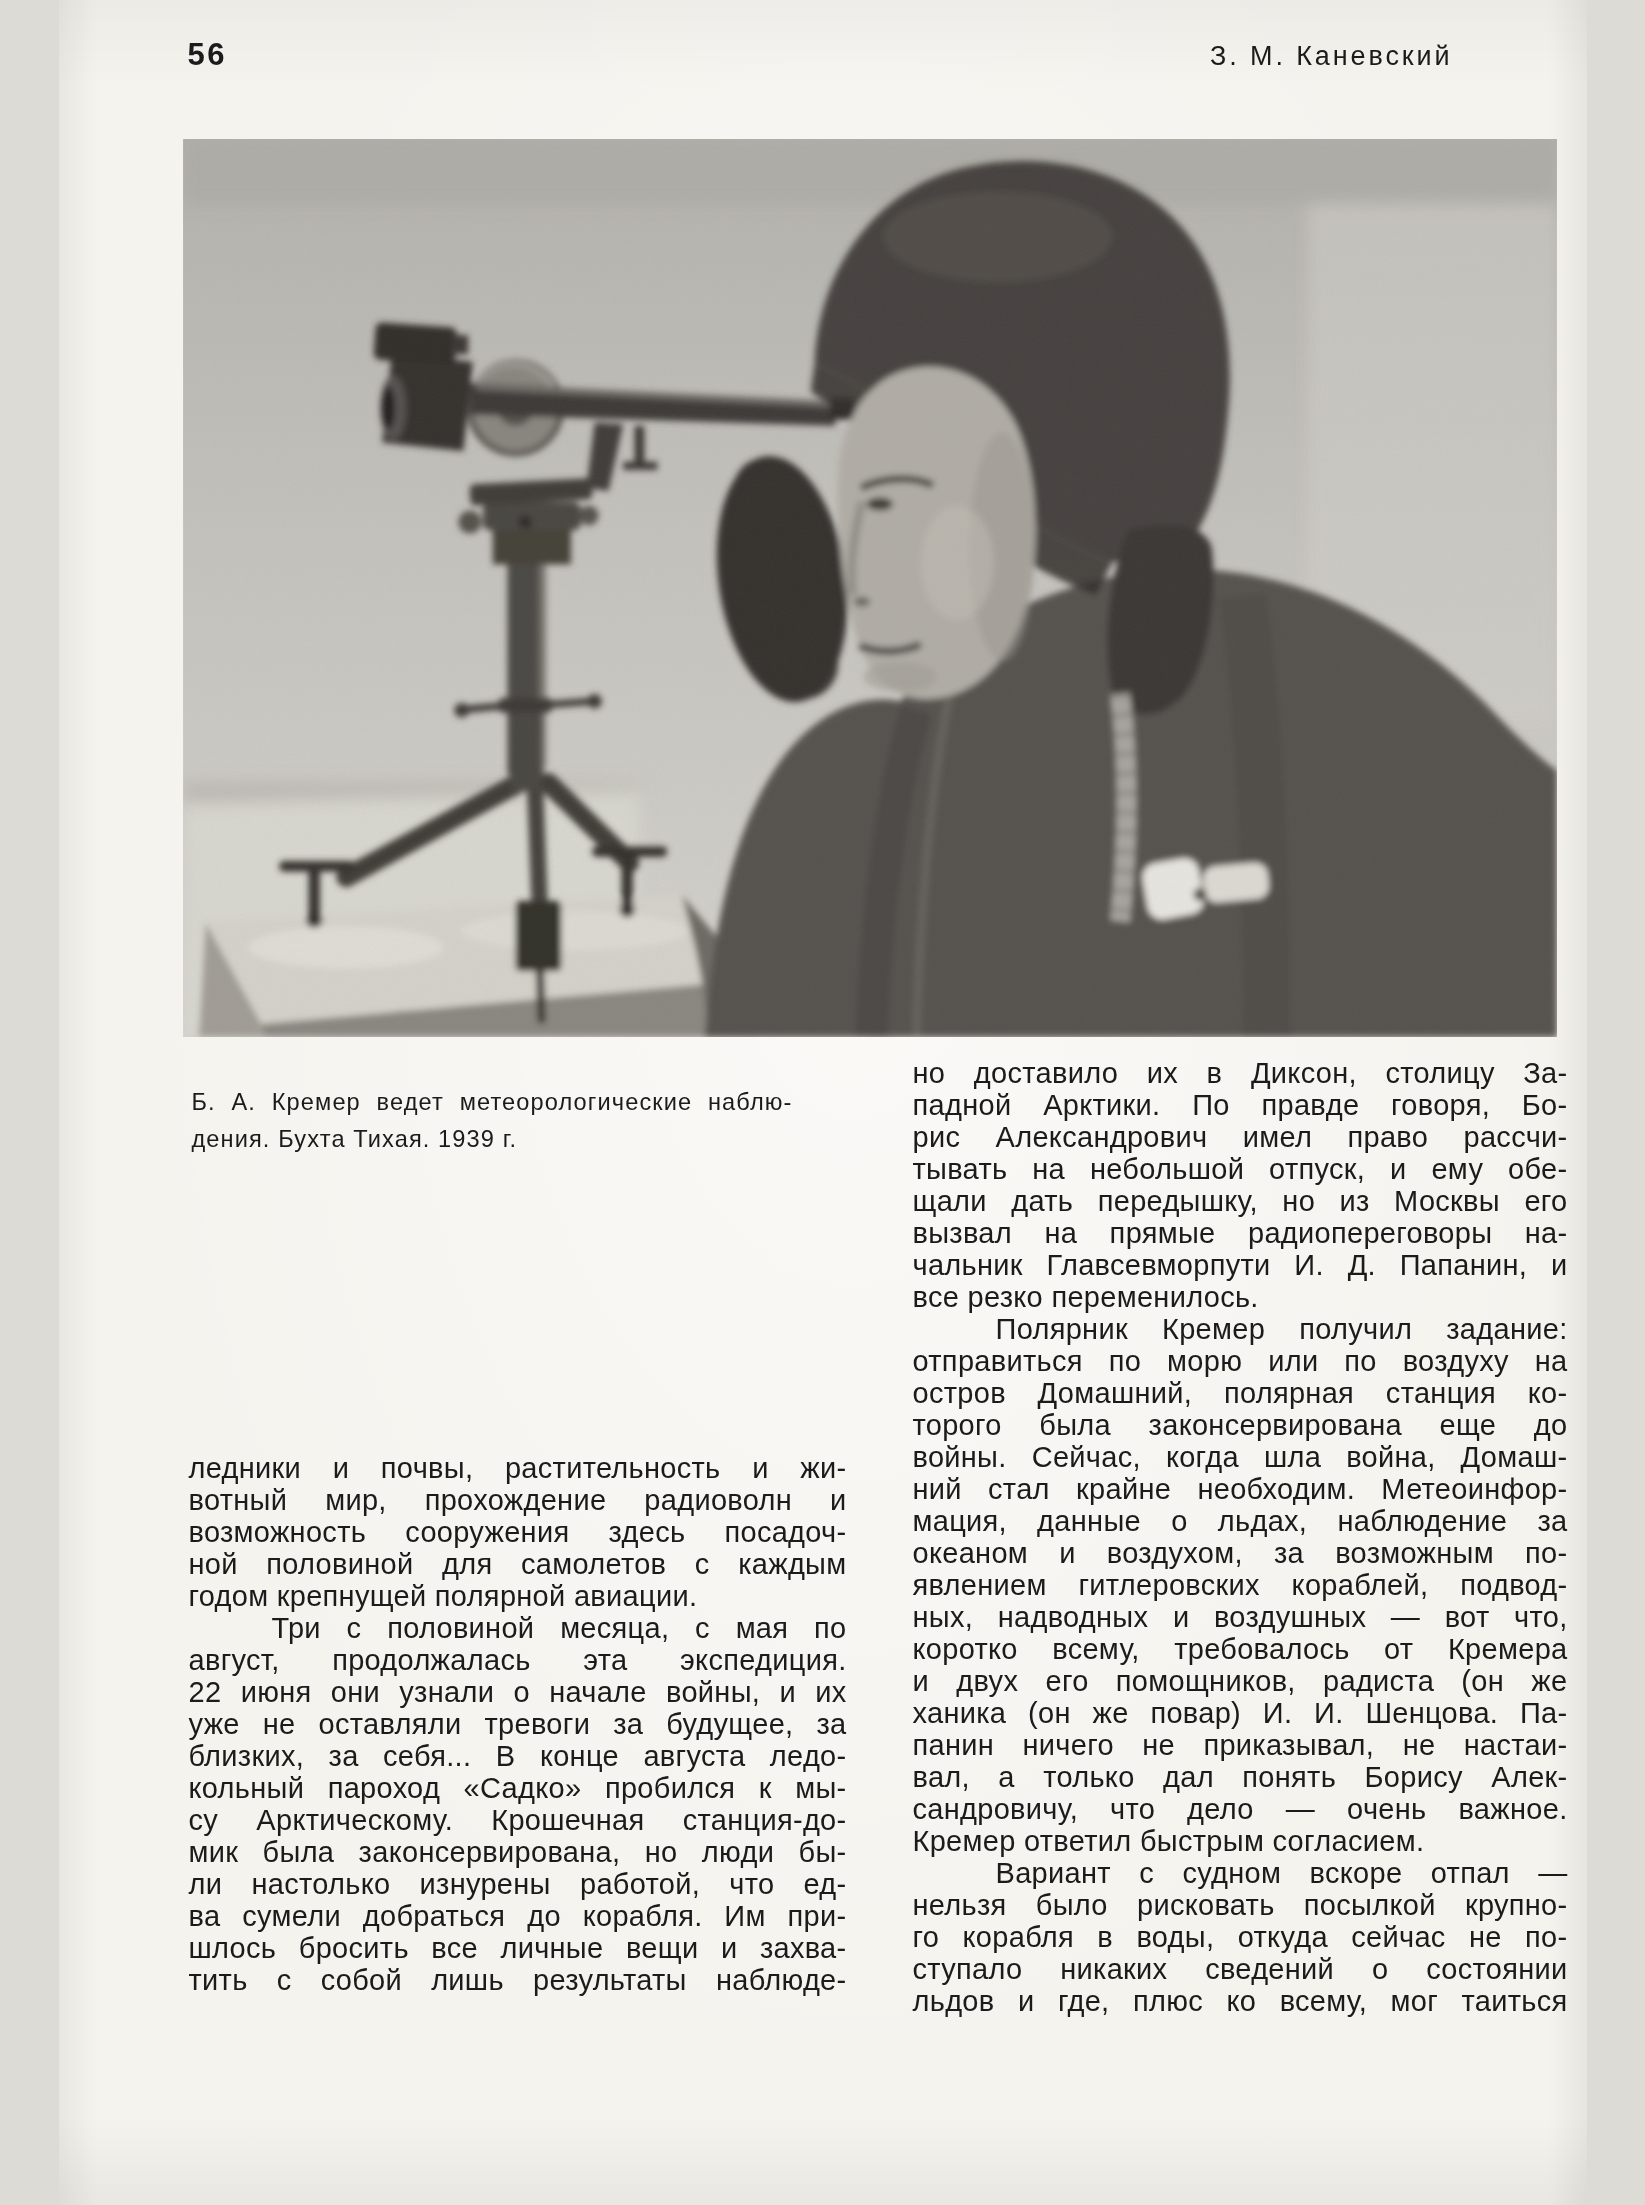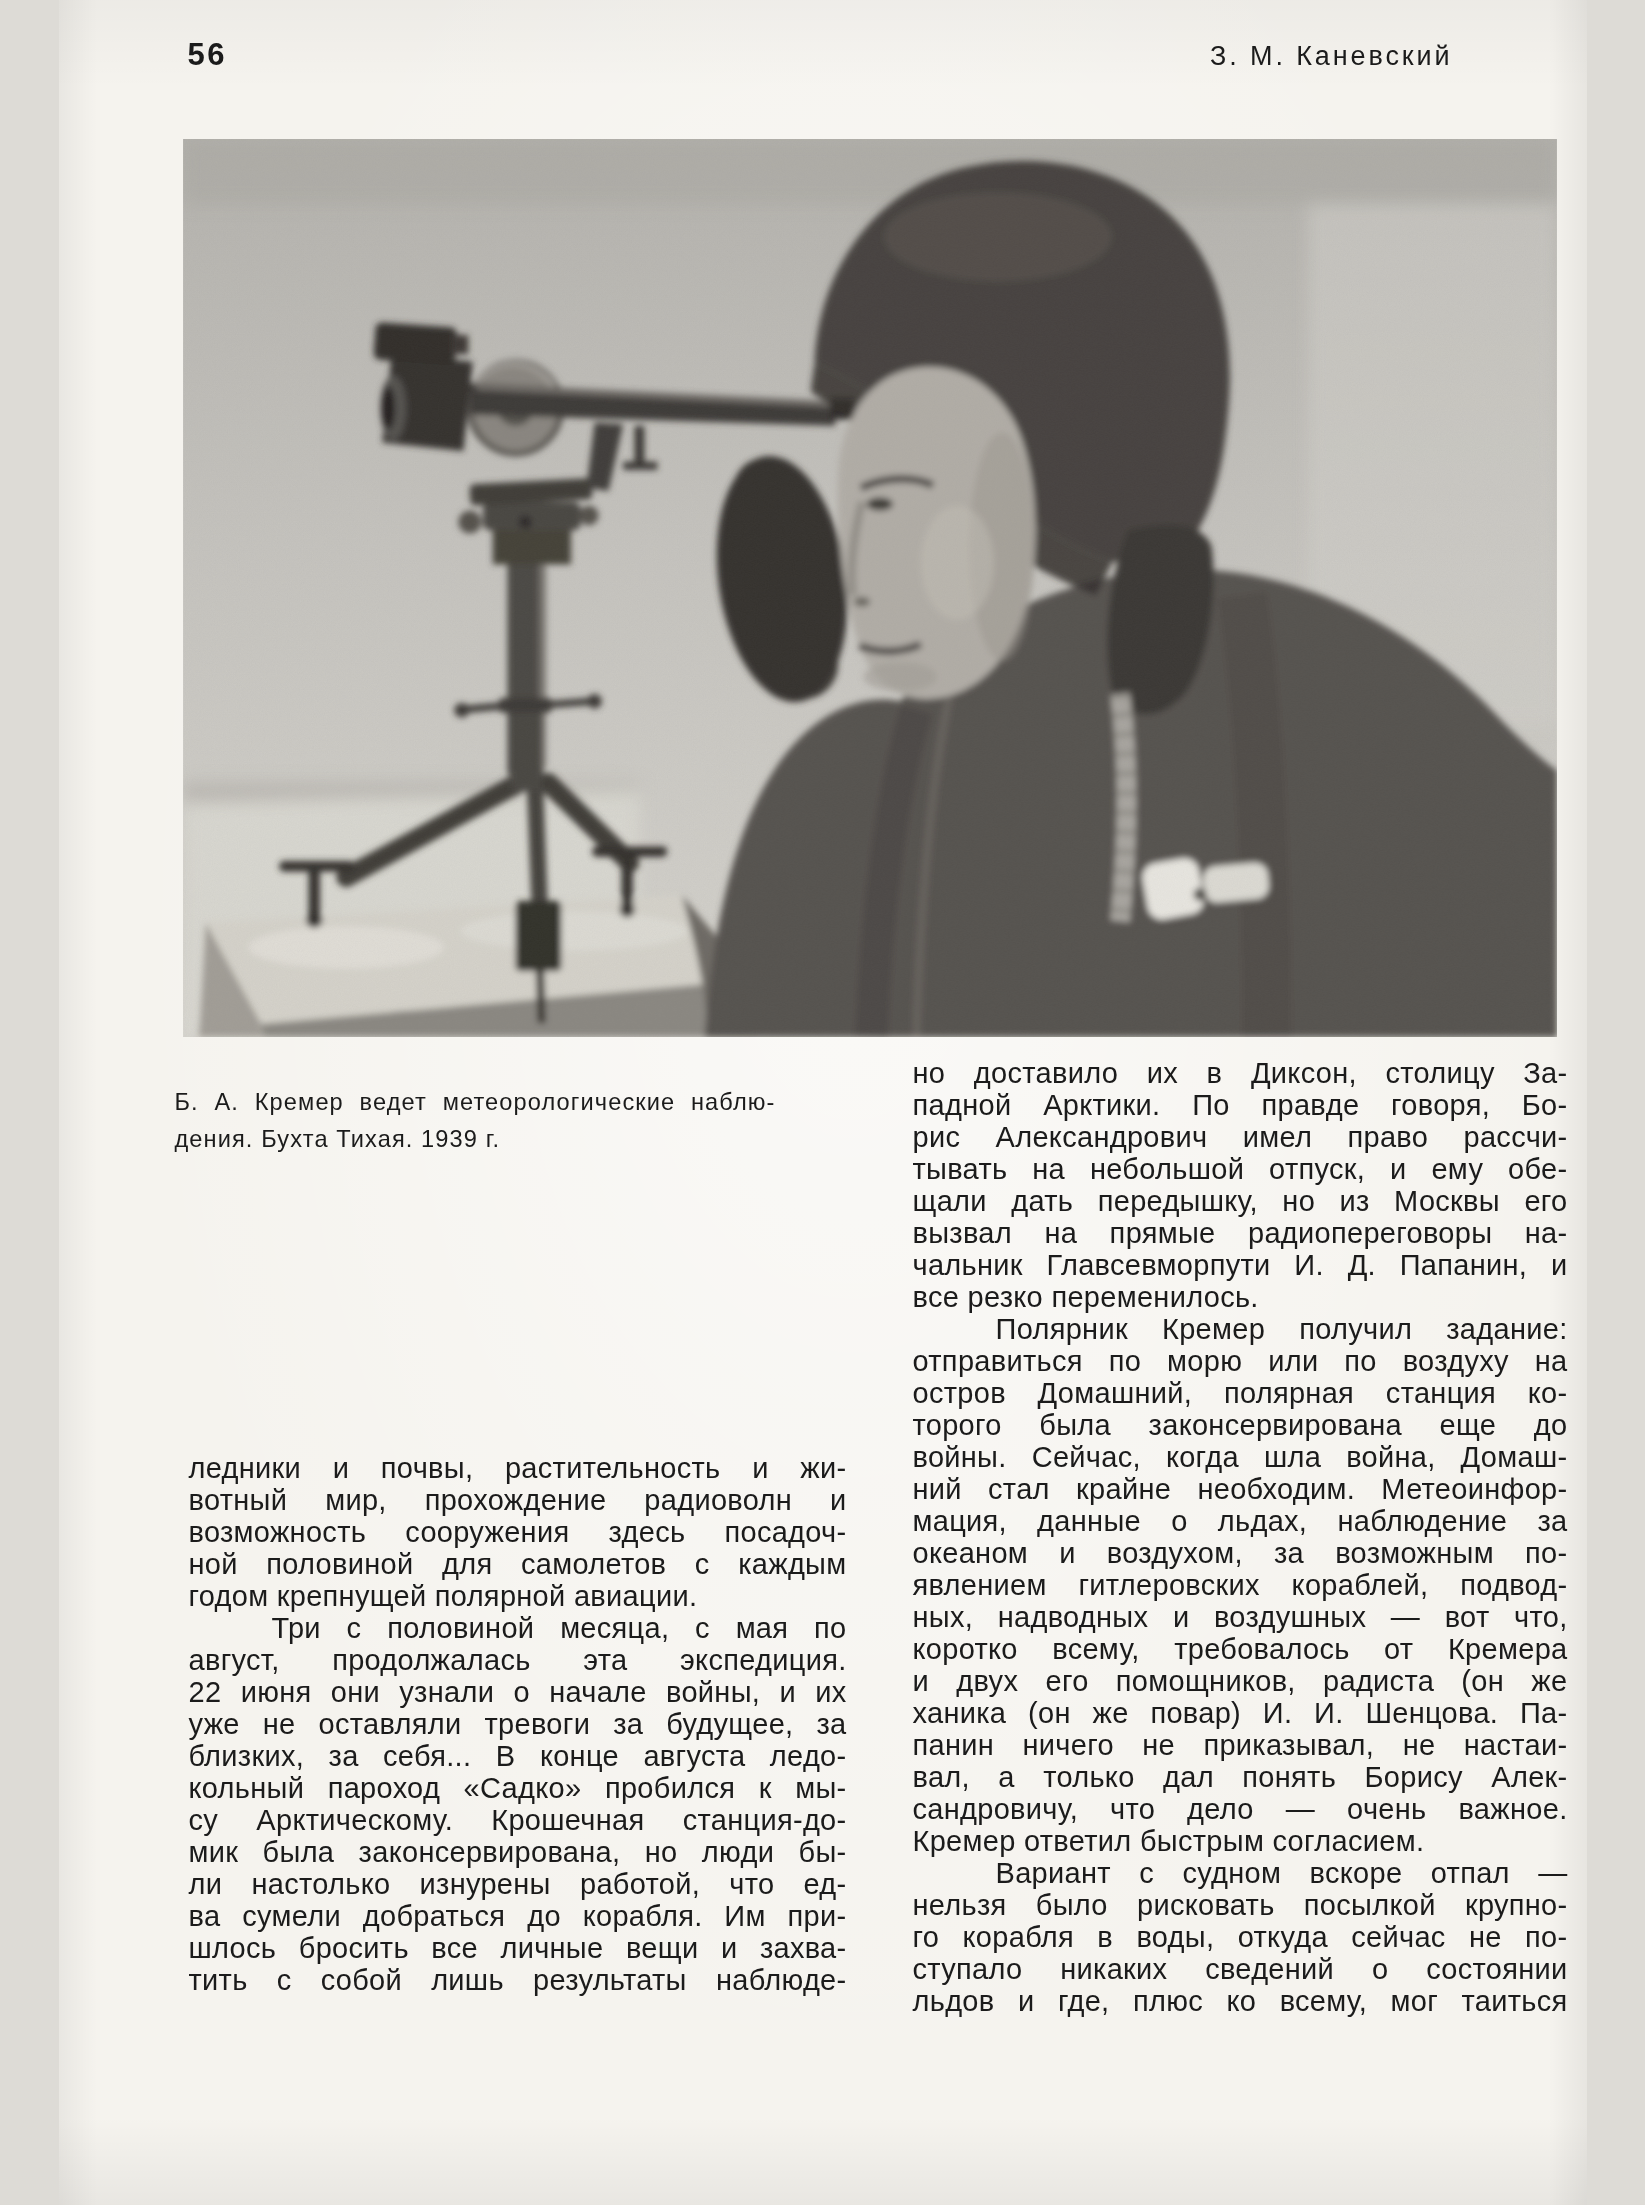--- a/index.html
+++ b/index.html
@@ -23,21 +23,21 @@
   .running-head{
     position:absolute;right:134px;top:41px;
     font-size:27px;letter-spacing:2.9px;
   }
   .photo-wrap{
     position:absolute;left:124px;top:139px;width:1374px;height:898px;
     overflow:hidden;
   }
   .photo-wrap svg{display:block;filter:blur(0.5px);}
   .caption{
-    position:absolute;left:116px;top:1084px;width:601px;
+    position:absolute;left:133px;top:1084px;width:601px;
     font-size:23.6px;line-height:37px;letter-spacing:1.1px;
   }
   .column{position:absolute;}
   .col-left{left:130px;top:1452px;width:658px;}
   .col-right{left:854px;top:1057px;width:655px;}
   .tline{
     font-size:29px;line-height:32px;letter-spacing:0.3px;
     text-align:justify;text-align-last:justify;
     white-space:normal;
   }

